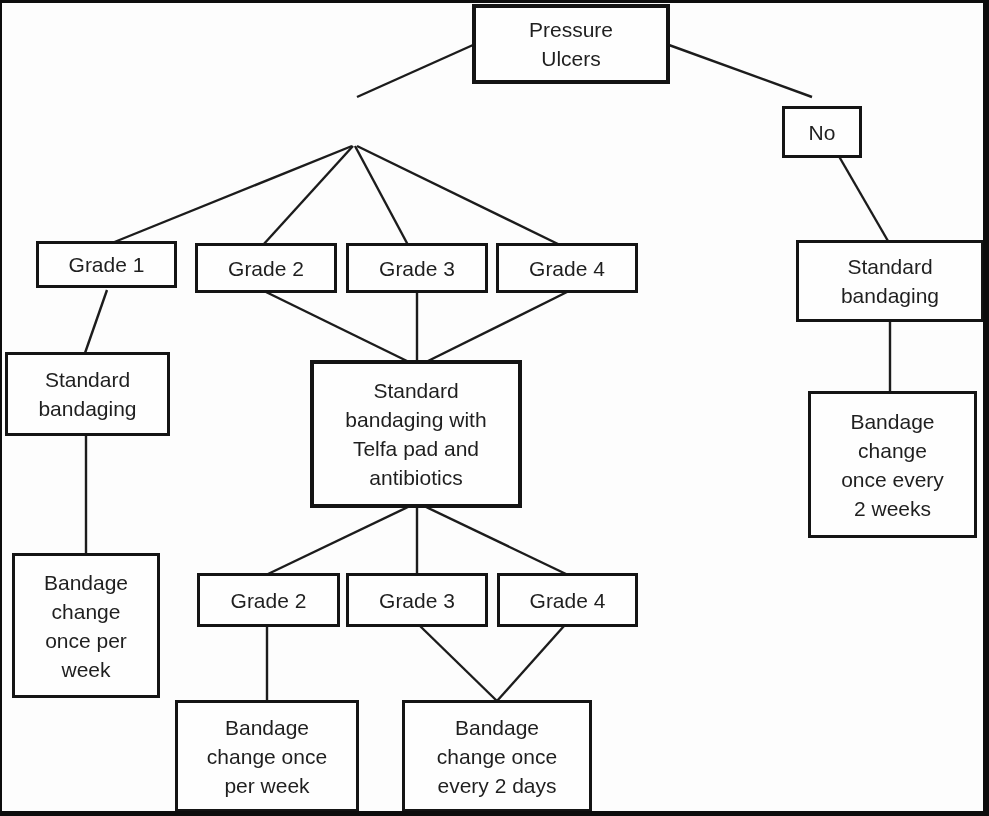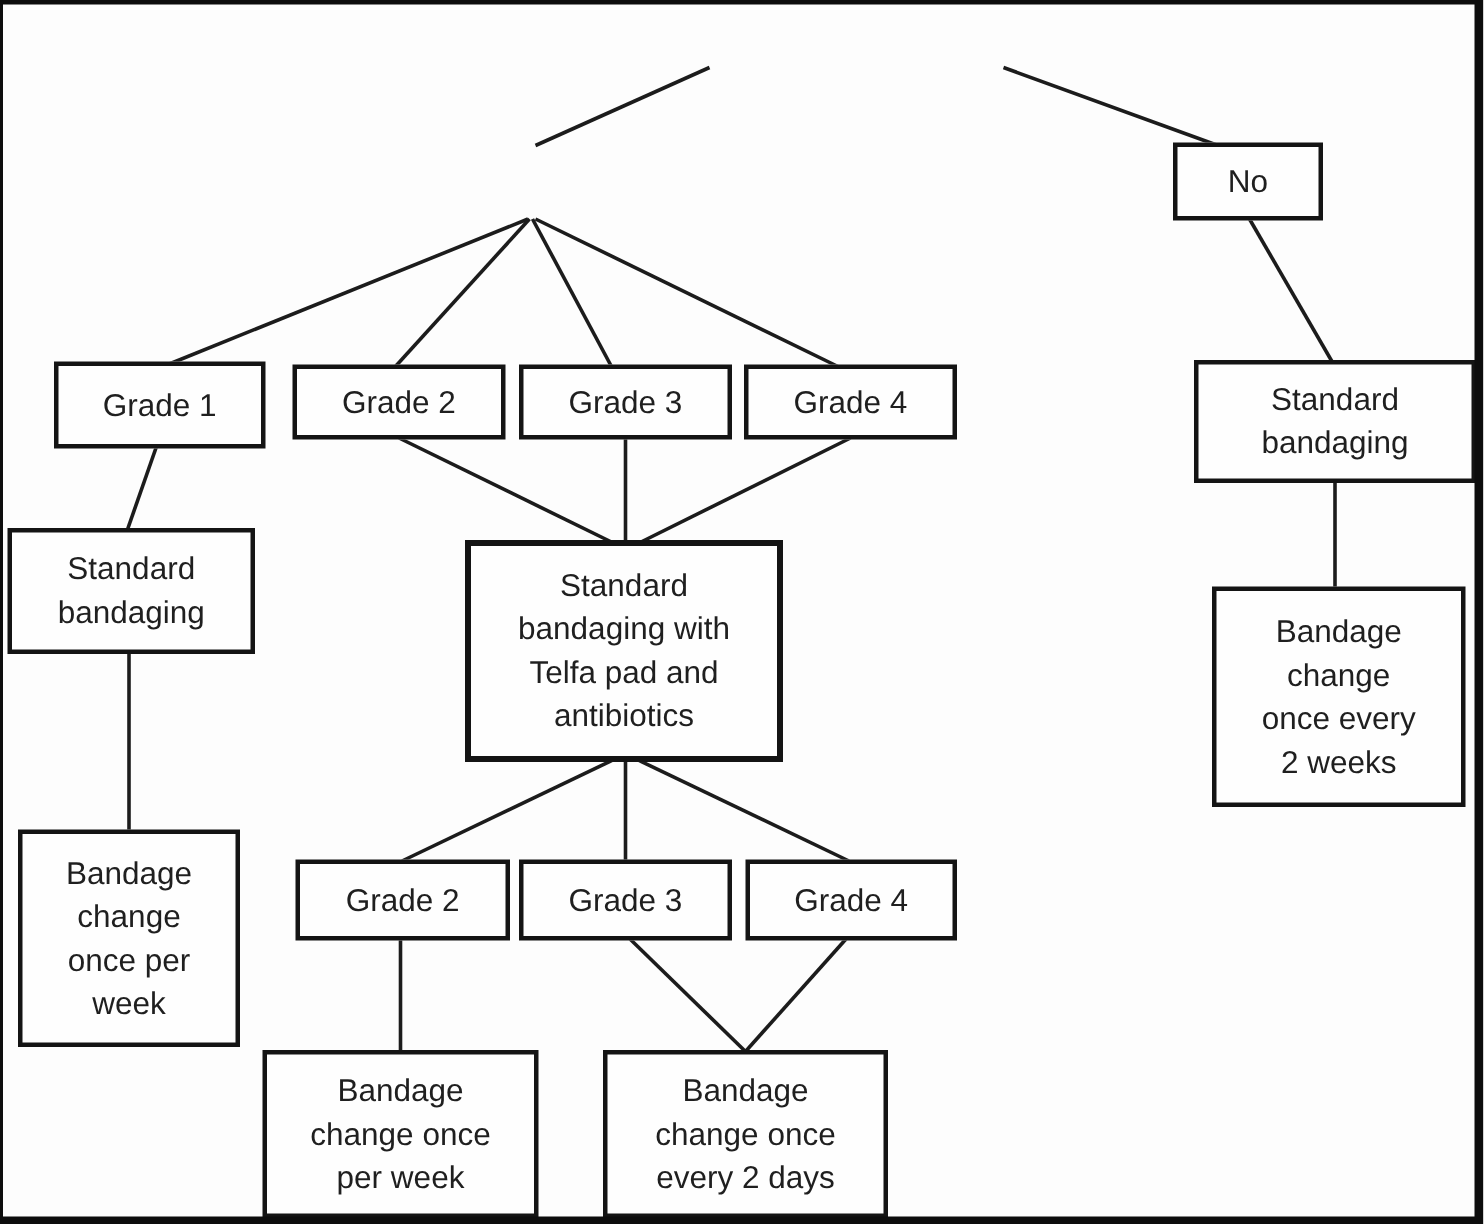--- a/index.html
+++ b/index.html
@@ -43,22 +43,22 @@
     font-size: 21px;
     line-height: 29px;
     white-space: pre-line;
     z-index: 2;
   }
   .node.thick { border-width: 4px; }
 
   
   .n-root      { left: 472px; top:   4px; width: 198px; height:  80px; }
   .n-yes       { left: 304px; top:  95px; width: 100px; height:  52px; }
-  .n-no        { left: 782px; top:  95px; width: 100px; height:  52px; }
-  .n-g1        { left:  36px; top: 241px; width: 141px; height:  58px; }
+  .n-no        { left: 782px; top:  106px; width: 80px; height:  52px; }
+  .n-g1        { left:  36px; top: 241px; width: 141px; height:  47px; }
   .n-g2        { left: 195px; top: 243px; width: 142px; height:  50px; }
   .n-g3        { left: 346px; top: 243px; width: 142px; height:  50px; }
   .n-g4        { left: 496px; top: 243px; width: 142px; height:  50px; }
   .n-stdleft   { left:   5px; top: 352px; width: 165px; height:  84px; }
   .n-telfa     { left: 310px; top: 360px; width: 212px; height: 148px; }
   .n-stdright  { left: 796px; top: 240px; width: 188px; height:  82px; }
   .n-r2g2      { left: 197px; top: 573px; width: 143px; height:  54px; }
   .n-r2g3      { left: 346px; top: 573px; width: 142px; height:  54px; }
   .n-r2g4      { left: 497px; top: 573px; width: 141px; height:  54px; }
   .n-bwleft    { left:  12px; top: 553px; width: 148px; height: 145px; }
@@ -86,20 +86,22 @@
     <line x1="410" y1="506" x2="268" y2="574"></line>
     <line x1="417" y1="506" x2="417" y2="574"></line>
     <line x1="424" y1="506" x2="566" y2="574"></line>
     <line x1="267" y1="626" x2="267" y2="701"></line>
     <line x1="420" y1="626" x2="497" y2="701"></line>
     <line x1="564" y1="626" x2="497" y2="701"></line>
     <line x1="833" y1="146" x2="888" y2="241"></line>
     <line x1="890" y1="321" x2="890" y2="392"></line>
   </svg>
 
+  <div class="node thick n-root">Pressure
+Ulcers</div>
 
 
   <div class="node n-no">No</div>
 
   <div class="node n-g1">Grade 1</div>
 
   <div class="node n-g2">Grade 2</div>
 
   <div class="node n-g3">Grade 3</div>
 

